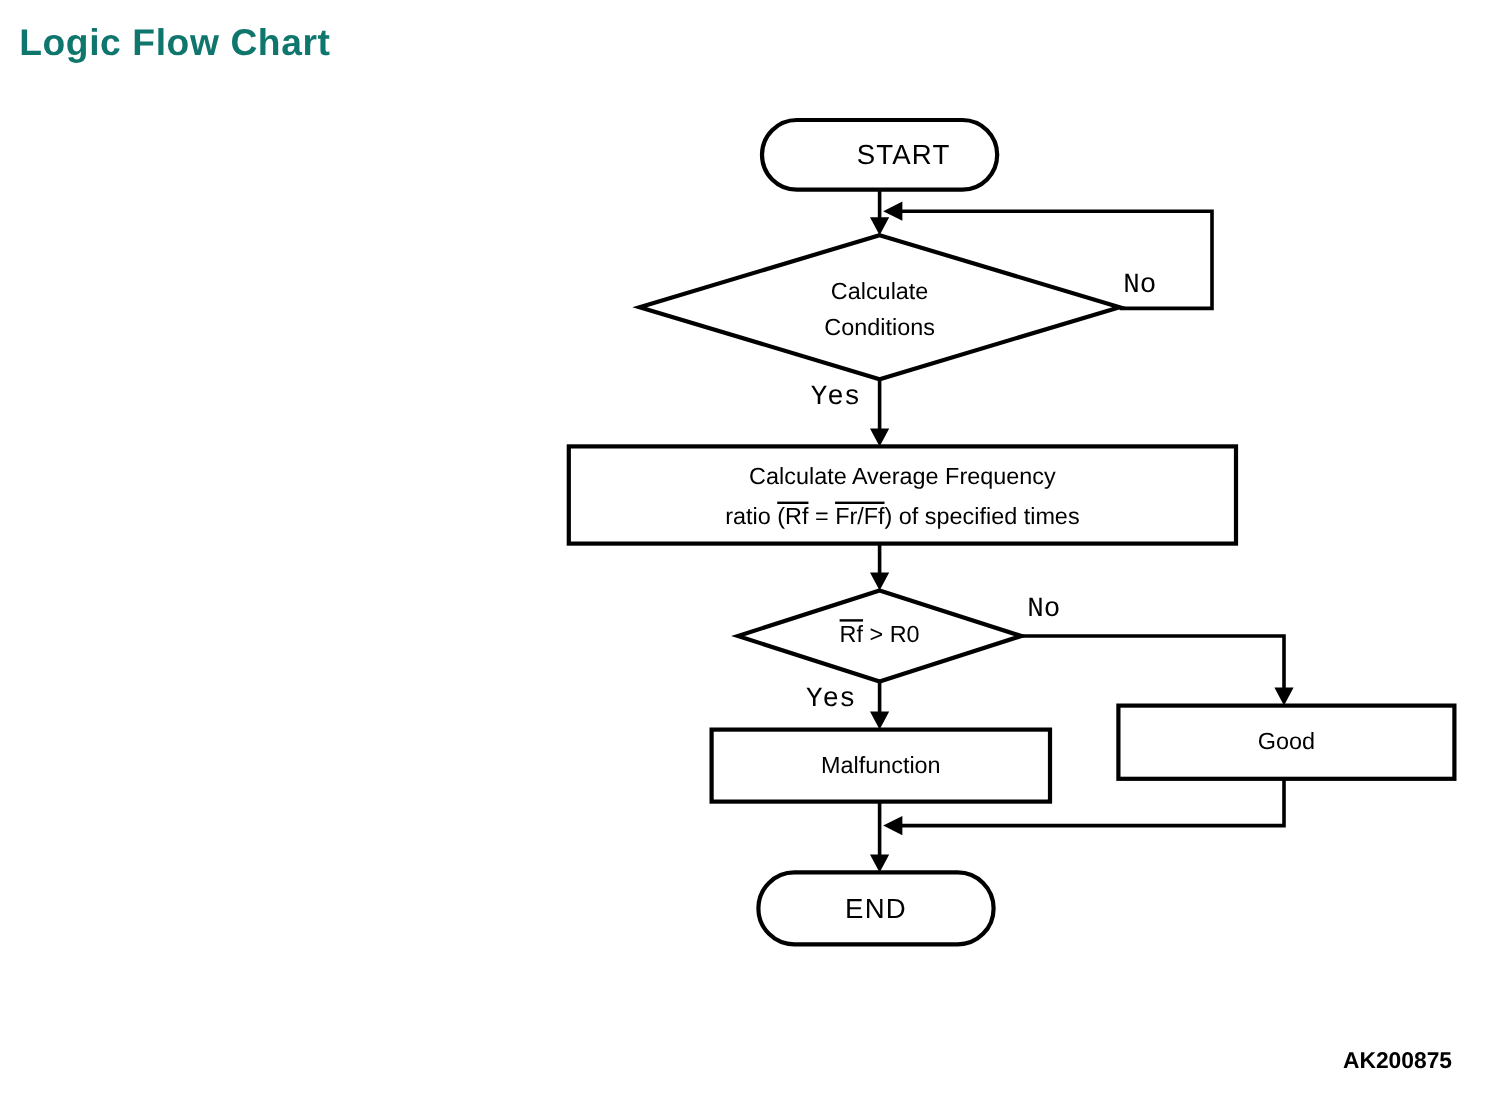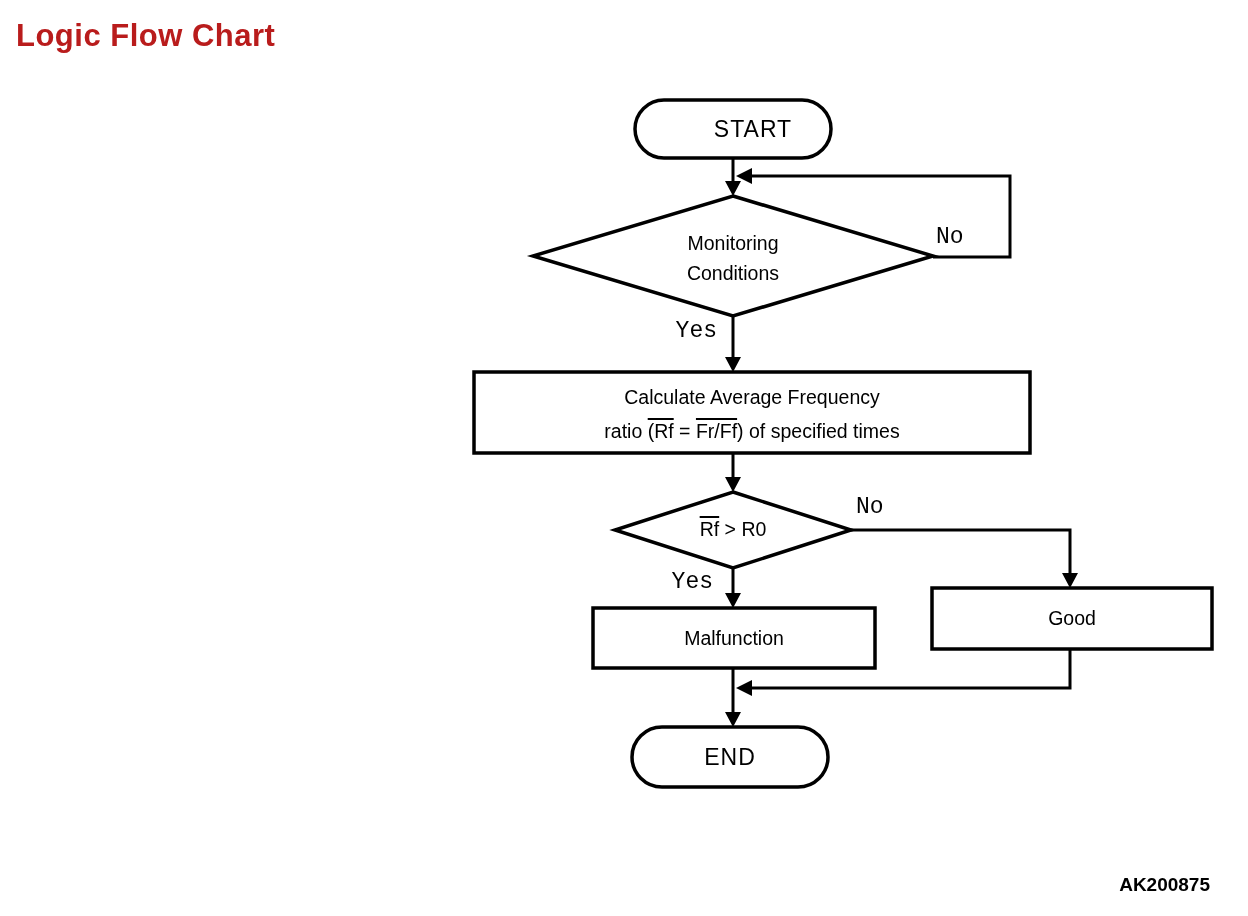--- a/index.html
+++ b/index.html
@@ -15,21 +15,21 @@
     background: #ffffff;
     overflow: hidden;
   }
   .title {
     position: absolute;
     left: 16px;
     top: 18px;
     font-size: 31px;
     font-weight: bold;
     letter-spacing: 0.5px;
-    color: #b91c1c;
+    color: #0f766e;
   }
   svg.flow {
     position: absolute;
     left: 0; top: 0;
     width: 1248px; height: 916px;
   }
   .lbl {
     position: absolute;
     text-align: center;
     color: #000;
@@ -86,21 +86,21 @@
       <polygon points="733,492 851,530 733,568 615,530"></polygon>
       <rect x="593" y="608" width="282" height="60"></rect>
       <rect x="932" y="588" width="280" height="61"></rect>
       <rect x="632" y="727" width="196" height="60" rx="30" ry="30"></rect>
     </g>
   </svg>
 
   <div class="lbl terminator-text" style="left:635px; top:100px; width:196px; height:58px; line-height:58px;padding-left:40px;">START</div>
 
   <div class="lbl node-text" style="left:533px; top:228px; width:400px; line-height:30px;">
-    <span style="display:block;">Monitoring</span>
+    <span style="display:block;">Calculate</span>
     <span style="display:block;">Conditions</span>
   </div>
 
   <div class="lbl node-text" style="left:474px; top:386px; width:556px;">Calculate Average Frequency</div>
   <div class="lbl node-text" style="left:474px; top:420px; width:556px;"><span>ratio </span><span class="ov">(Rf</span><span> = </span><span class="ov">Fr/Ff</span><span>) of specified times</span></div>
 
   <div class="lbl node-text" style="left:615px; top:518px; width:236px;"><span class="ov">Rf</span><span> &gt; R0</span></div>
 
   <div class="lbl node-text" style="left:593px; top:608px; width:282px; height:60px; line-height:60px;">Malfunction</div>
 

